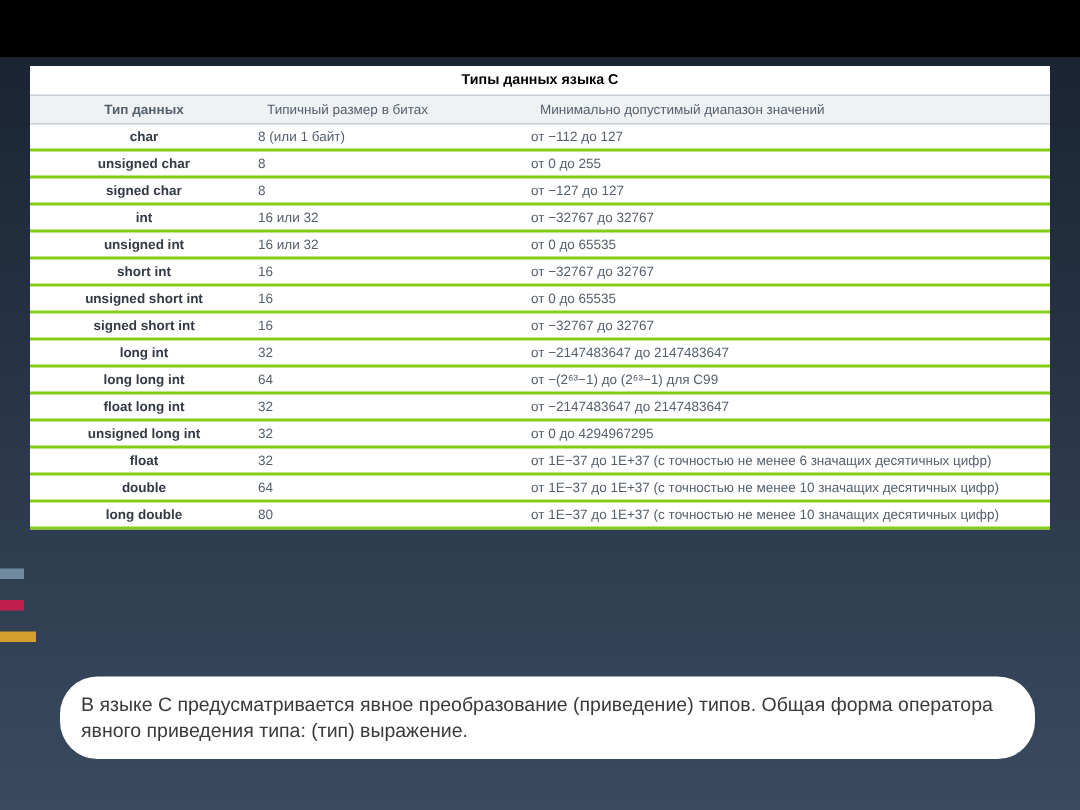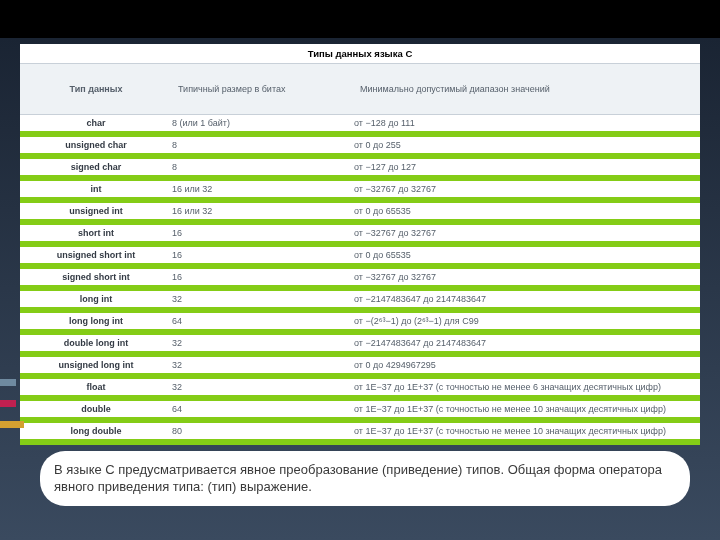--- a/index.html
+++ b/index.html
@@ -28,27 +28,27 @@
     font-weight: bold;
     font-size: 9.5px;
     padding: 4px 6px;
     border-bottom: 1px solid #c8d0d8;
     background: #fff;
     margin-left: 32px;
   }
   tr.header td {
     background: #eef2f5;
     font-size: 9px;
-    padding: 20px 6px;
+    padding: 4px 6px;
     border-bottom: 1px solid #c8d0d8;
     color: #555f6a;
   }
   td {
     padding: 3px 0;
-    border-bottom: 6px solid #84cc16;
+    border-bottom: 2px solid #84cc16;
     color: #555f6a;
     white-space: nowrap;
   }
   td.c1 {
     text-align: center;
     font-weight: bold;
     color: #333a44;
     width: 140px;
   }
   td.c2 { width: 170px; margin-left: 24px; }
@@ -89,21 +89,21 @@
     <tr class="header">
       <td class="c1">Тип данных</td>
       <td class="c2">Типичный размер в битах</td>
       <td>Минимально допустимый диапазон значений</td>
     </tr>
     </tbody>
       <tbody id="rows">
         <tr>
           <td class="c1">char</td>
           <td class="c2">8 (или 1 байт)</td>
-          <td>от −128 до 111</td>
+          <td>от −112 до 127</td>
         </tr>
         <tr>
           <td class="c1">unsigned char</td>
           <td class="c2">8</td>
           <td>от 0 до 255</td>
         </tr>
         <tr>
           <td class="c1">signed char</td>
           <td class="c2">8</td>
           <td>от −127 до 127</td>
@@ -137,21 +137,21 @@
           <td class="c1">long int</td>
           <td class="c2">32</td>
           <td>от −2147483647 до 2147483647</td>
         </tr>
         <tr>
           <td class="c1">long long int</td>
           <td class="c2">64</td>
           <td>от −(2⁶³−1) до (2⁶³−1) для C99</td>
         </tr>
         <tr>
-          <td class="c1">double long int</td>
+          <td class="c1">float long int</td>
           <td class="c2">32</td>
           <td>от −2147483647 до 2147483647</td>
         </tr>
         <tr>
           <td class="c1">unsigned long int</td>
           <td class="c2">32</td>
           <td>от 0 до 4294967295</td>
         </tr>
         <tr>
           <td class="c1">float</td>

